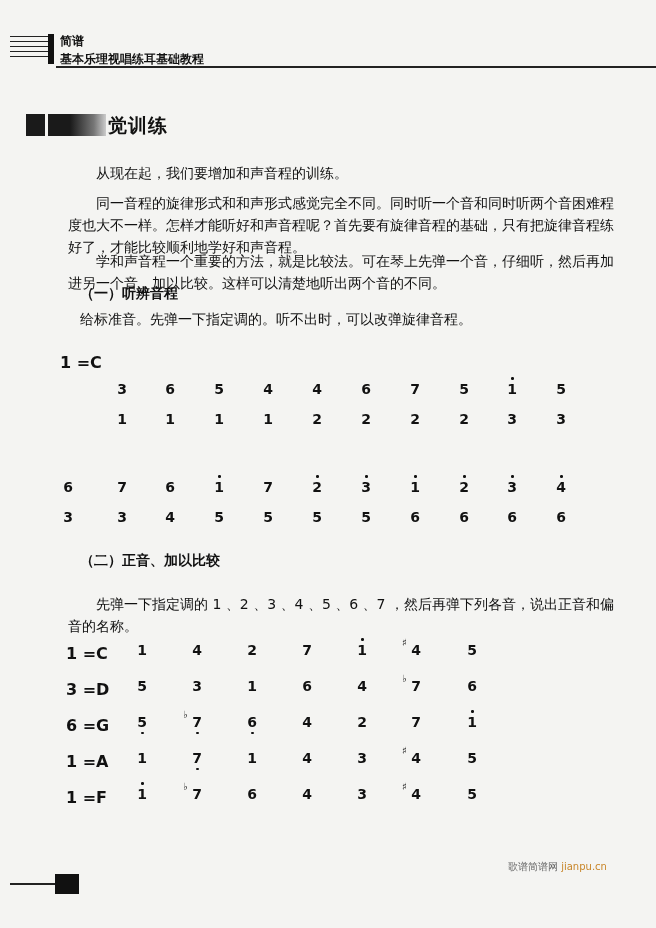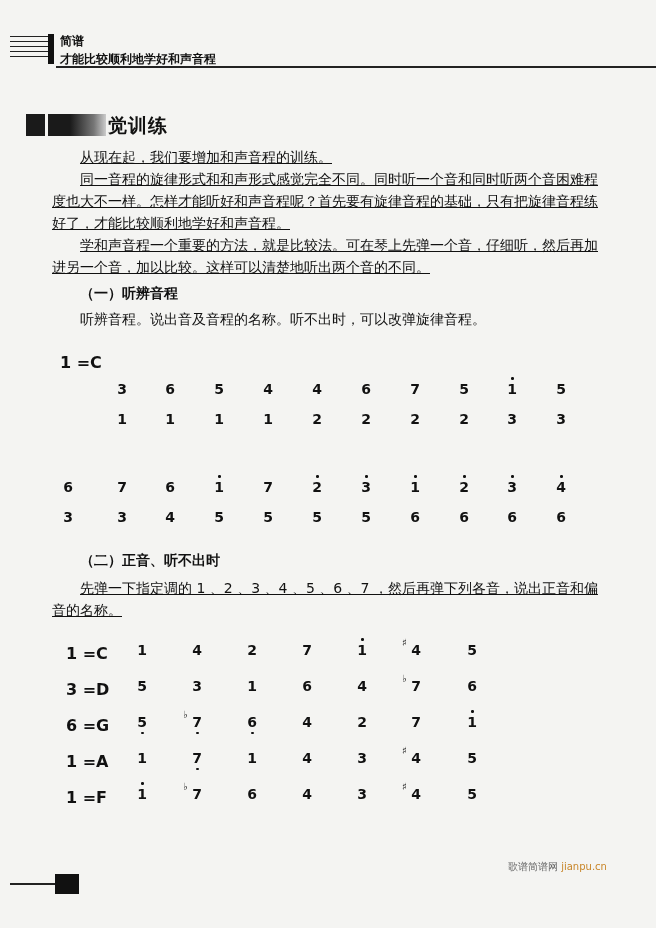--- a/index.html
+++ b/index.html
@@ -11,21 +11,21 @@
   .hdr-lines div{height:1px;background:#222;margin-bottom:4px;}
   .hdr-block{left:48px;top:34px;width:6px;height:30px;background:#111;}
   .hdr-t1{left:60px;top:33px;font-size:12px;font-weight:bold;}
   .hdr-t2{left:60px;top:51px;font-size:12px;font-weight:bold;}
   .hdr-rule{left:56px;top:66px;width:600px;height:1.5px;background:#222;}
   
   .sec-bar{left:26px;top:114px;width:80px;height:22px;
     background:linear-gradient(90deg,#1a1a1a 0%,#1a1a1a 55%,#777 85%,#ccc 100%);}
   .sec-bar::after{content:"";position:absolute;left:19px;top:0;width:3px;height:22px;background:#f4f4f2;}
   .sec-title{left:108px;top:113px;font-size:19px;font-weight:bold;letter-spacing:1px;}
-  p.body{position:absolute;margin:0;font-size:14px;line-height:22px;width:546px;left:52px;text-decoration:underline;}
+  p.body{position:absolute;margin:16px;font-size:14px;line-height:22px;width:546px;left:52px;}
   .subhead{font-size:14px;font-weight:bold;}
   .key{font-size:16px;font-weight:bold;}
   .n{position:absolute;font-size:14px;font-weight:bold;width:20px;text-align:center;}
   .dot-up::before{content:"";position:absolute;left:9px;top:-4px;width:2.5px;height:2.5px;background:#111;border-radius:50%;}
   .dot-dn::after{content:"";position:absolute;left:9px;bottom:-4px;width:2.5px;height:2.5px;background:#111;border-radius:50%;}
   .acc{font-size:10px;font-weight:normal;position:absolute;left:-4px;top:-5px;}
   .foot-line{left:10px;top:883px;width:46px;height:1.5px;background:#222;}
   .foot-block{left:55px;top:874px;width:24px;height:20px;background:#111;}
   .wm{left:508px;top:860px;font-size:10px;color:#666;}
   .wm span{color:#c8862a;}
@@ -35,32 +35,32 @@
 
 <div class="abs hdr-lines">
     <div></div>
     <div></div>
     <div></div>
     <div></div>
     <div></div>
   </div>
 <div class="abs hdr-block"></div>
 <div class="abs hdr-t1">简谱</div>
-<div class="abs hdr-t2">才能比较顺利地学好和声音程</div>
+<div class="abs hdr-t2">基本乐理视唱练耳基础教程</div>
 <div class="abs hdr-rule"></div>
 
 <div class="abs sec-bar"></div>
 <div class="abs sec-title">觉训练</div>
 
 <p class="body" style="top:146px;text-indent:28px;">从现在起，我们要增加和声音程的训练。</p>
-<p class="body" style="top:168px;text-indent:28px;">同一音程的旋律形式和和声形式感觉完全不同。同时听一个音和同时听两个音困难程度也大不一样。怎样才能听好和声音程呢？首先要有旋律音程的基础，只有把旋律音程练好了，才能比较顺利地学好和声音程。</p>
+<p class="body" style="top:176px;text-indent:28px;">同一音程的旋律形式和和声形式感觉完全不同。同时听一个音和同时听两个音困难程度也大不一样。怎样才能听好和声音程呢？首先要有旋律音程的基础，只有把旋律音程练好了，才能比较顺利地学好和声音程。</p>
 <p class="body" style="top:234px;text-indent:28px;">学和声音程一个重要的方法，就是比较法。可在琴上先弹一个音，仔细听，然后再加进另一个音，加以比较。这样可以清楚地听出两个音的不同。</p>
 
 <div class="abs subhead" style="left:80px;top:285px;">（一）听辨音程</div>
-<div class="abs" style="left:80px;top:311px;font-size:14px;">听辨音程。说出音及音程的名称。听不出时，可以改弹旋律音程。</div>
+<div class="abs" style="left:80px;top:311px;font-size:14px;">给标准音。先弹一下指定调的。听不出时，可以改弹旋律音程。</div>
 <div class="abs key" style="left:60px;top:353px;">1 =C</div>
 
 <div id="g1">
     <div class="n" style="left: 112px; top: 381px;"><span>3</span></div>
     <div class="n" style="left: 160px; top: 381px;"><span>6</span></div>
     <div class="n" style="left: 209px; top: 381px;"><span>5</span></div>
     <div class="n" style="left: 258px; top: 381px;"><span>4</span></div>
     <div class="n" style="left: 307px; top: 381px;"><span>4</span></div>
     <div class="n" style="left: 356px; top: 381px;"><span>6</span></div>
     <div class="n" style="left: 405px; top: 381px;"><span>7</span></div>
@@ -96,21 +96,21 @@
     <div class="n" style="left: 209px; top: 509px;"><span>5</span></div>
     <div class="n" style="left: 258px; top: 509px;"><span>5</span></div>
     <div class="n" style="left: 307px; top: 509px;"><span>5</span></div>
     <div class="n" style="left: 356px; top: 509px;"><span>5</span></div>
     <div class="n" style="left: 405px; top: 509px;"><span>6</span></div>
     <div class="n" style="left: 454px; top: 509px;"><span>6</span></div>
     <div class="n" style="left: 502px; top: 509px;"><span>6</span></div>
     <div class="n" style="left: 551px; top: 509px;"><span>6</span></div>
   </div>
 
-<div class="abs subhead" style="left:80px;top:552px;">（二）正音、听不出时</div>
+<div class="abs subhead" style="left:80px;top:552px;">（二）正音、加以比较</div>
 <p class="body" style="top:577px;text-indent:28px;">先弹一下指定调的 1 、2 、3 、4 、5 、6 、7 ，然后再弹下列各音，说出正音和偏音的名称。</p>
 
 <div id="p2">
     <div class="abs key" style="left: 66px; top: 644px;">1 =C</div>
     <div class="n" style="left: 132px; top: 642px;"><span>1</span></div>
     <div class="n" style="left: 187px; top: 642px;"><span>4</span></div>
     <div class="n" style="left: 242px; top: 642px;"><span>2</span></div>
     <div class="n" style="left: 297px; top: 642px;"><span>7</span></div>
     <div class="n dot-up" style="left: 352px; top: 642px;"><span>1</span></div>
     <div class="n" style="left: 406px; top: 642px;"><span class="acc">♯</span><span>4</span></div>

